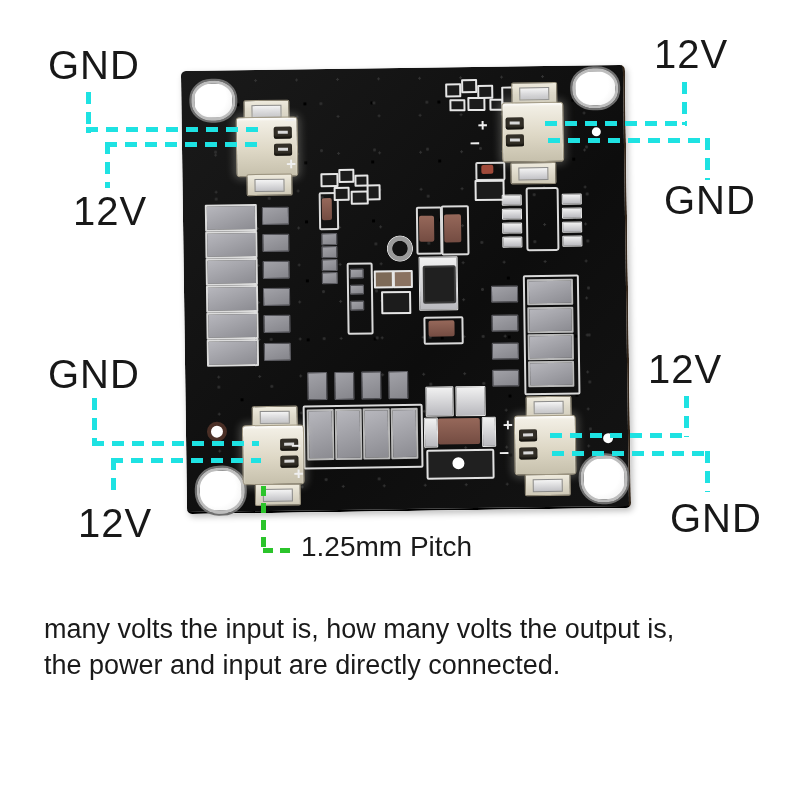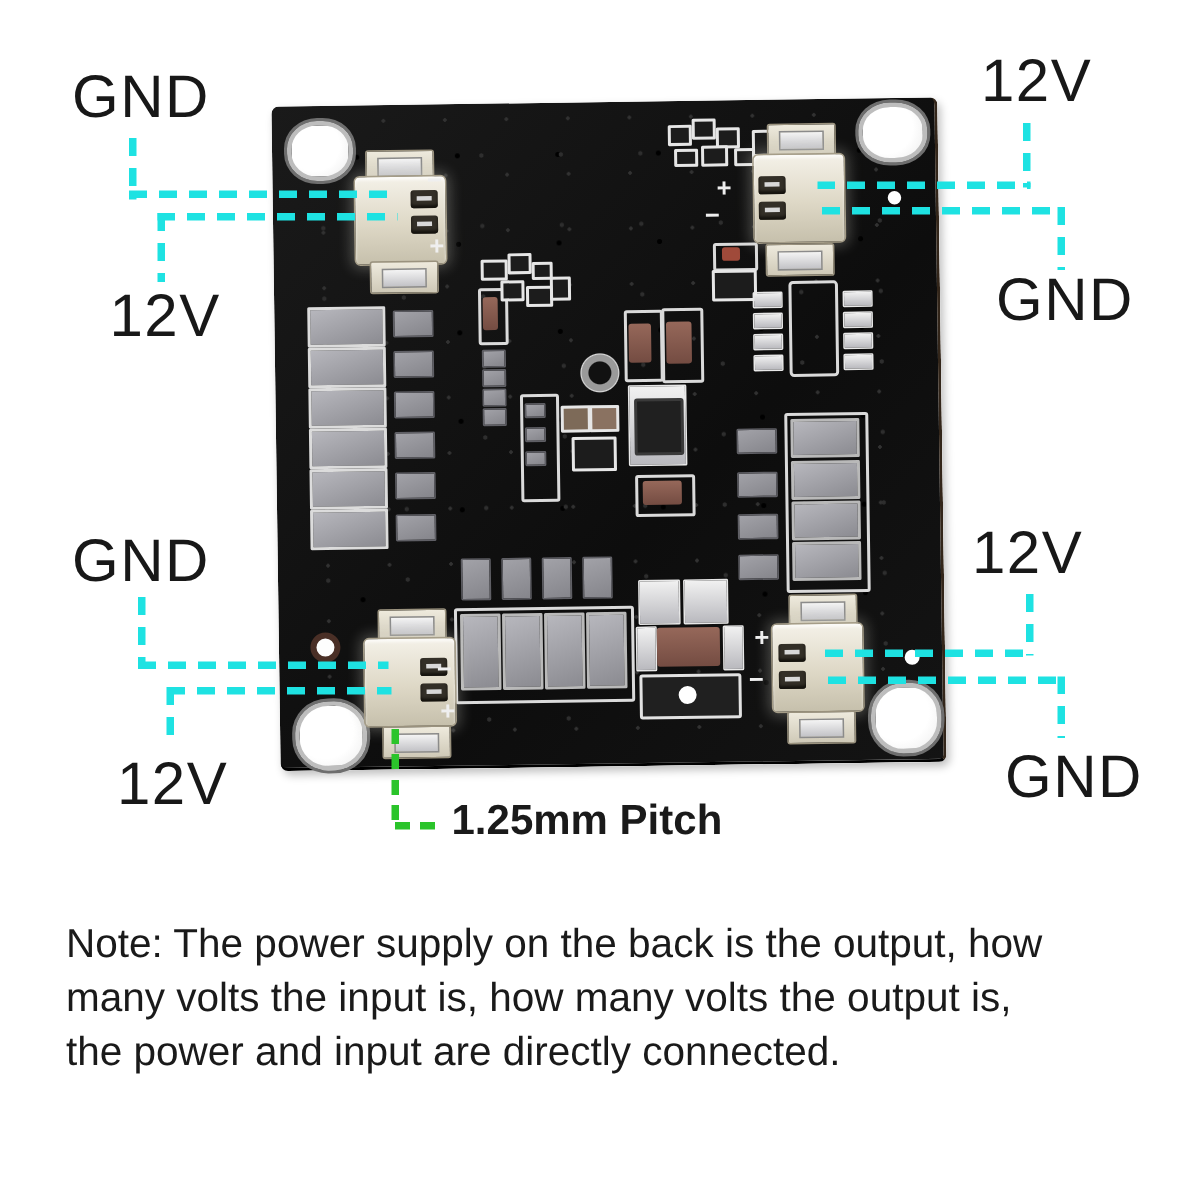--- a/index.html
+++ b/index.html
@@ -257,21 +257,20 @@
 
   <div class="lbl" style="left:48px;top:45px;">GND</div>
   <div class="lbl" style="left:73px;top:191px;">12V</div>
   <div class="lbl" style="left:654px;top:34px;">12V</div>
   <div class="lbl" style="left:664px;top:180px;">GND</div>
   <div class="lbl" style="left:48px;top:354px;">GND</div>
   <div class="lbl" style="left:78px;top:503px;">12V</div>
   <div class="lbl" style="left:648px;top:349px;">12V</div>
   <div class="lbl" style="left:670px;top:498px;">GND</div>
 
-  <div class="pitch" style="left:301px;top:533px;font-weight:bold;">1.25mm Pitch</div>
+  <div class="pitch" style="left:301px;top:533px;">1.25mm Pitch</div>
 
   <div class="note">
-    <div>Note: The power supply on the back is the output, how</div>
     <div>many volts the input is, how many volts the output is,</div>
     <div>the power and input are directly connected.</div>
   </div>
 
 </div>
 
 </body></html>

